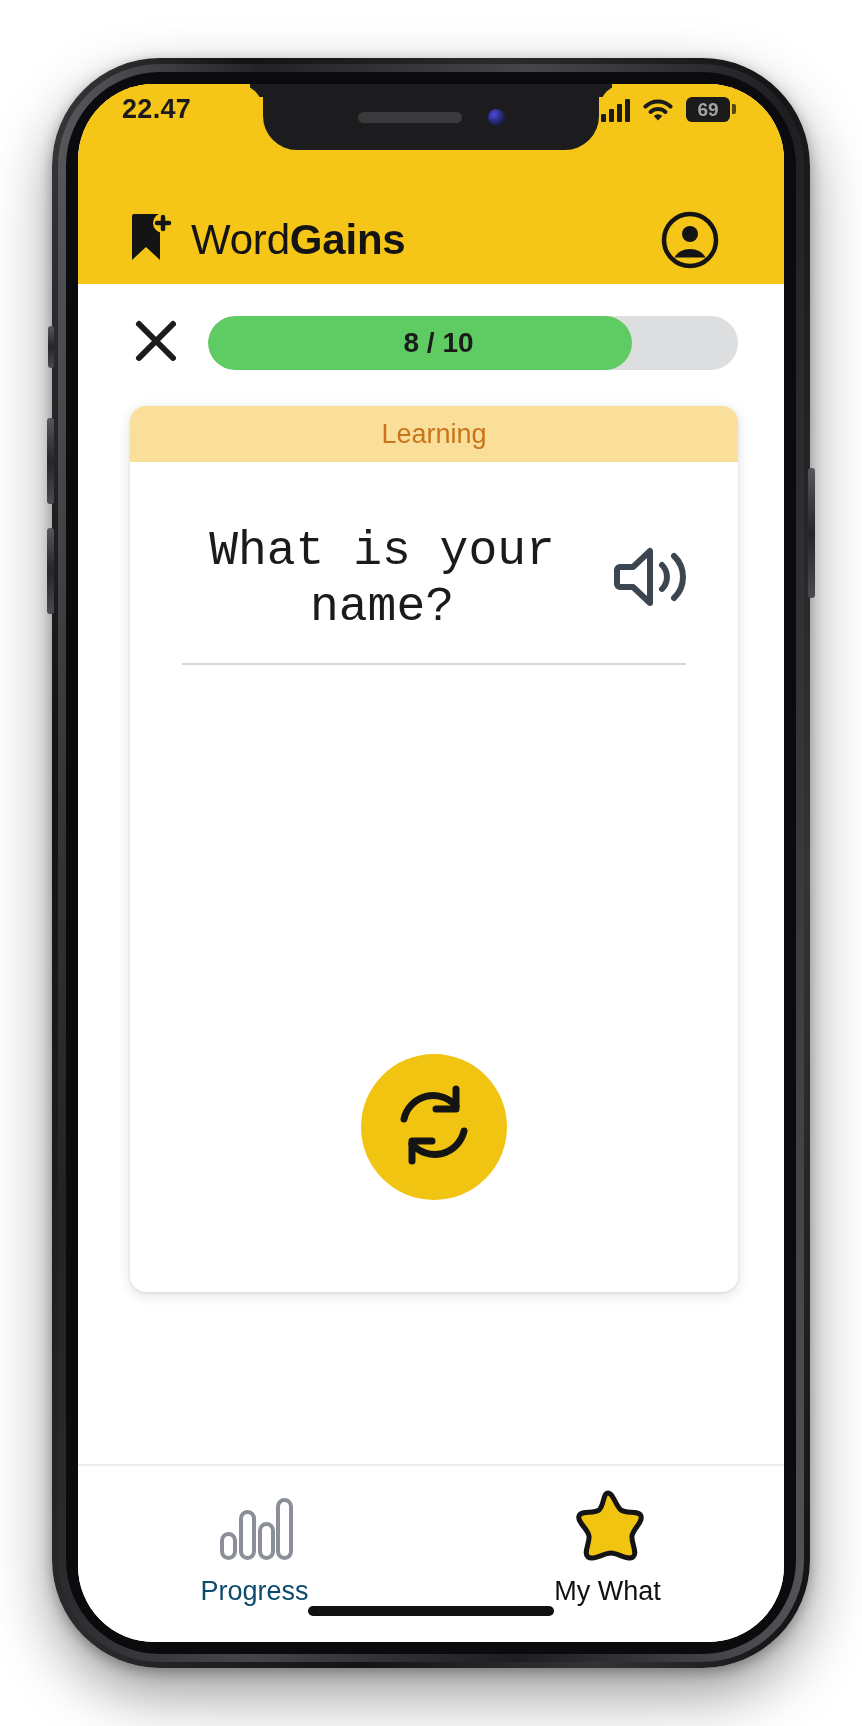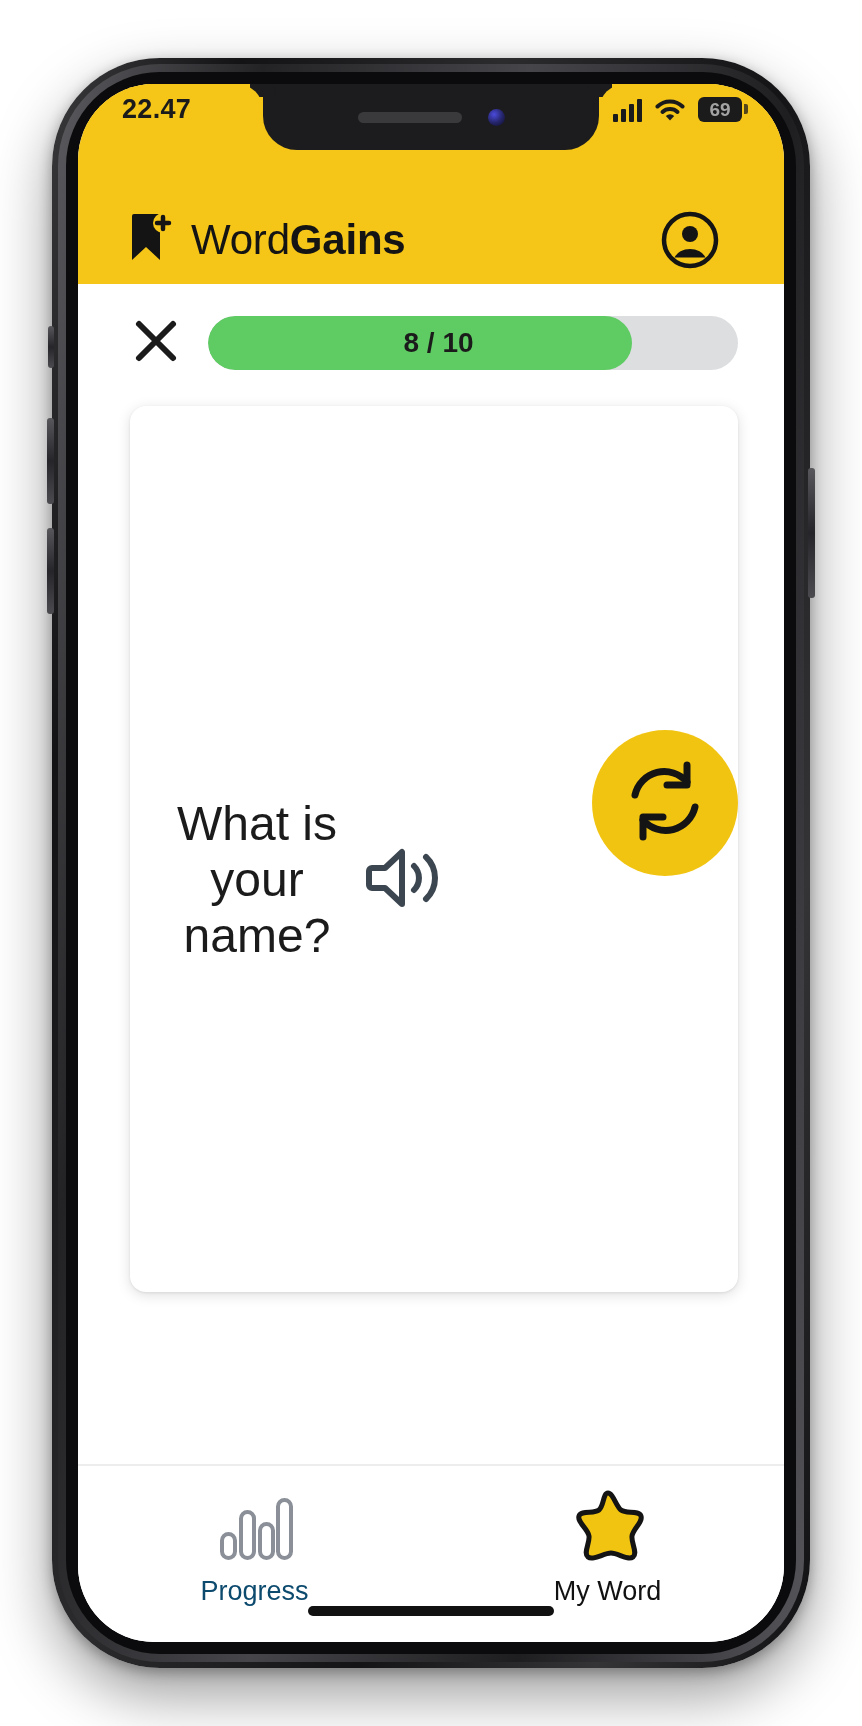--- a/index.html
+++ b/index.html
@@ -68,21 +68,21 @@
   .notch::before { left: -26px; border-top-right-radius: 26px; box-shadow: 13px -13px 0 0 #1c1c1e; }
   .notch::after  { right: -26px; border-top-left-radius: 26px; box-shadow: -13px -13px 0 0 #1c1c1e; }
   .speaker-slot { width: 104px; height: 11px; border-radius: 6px; background: #3a3a3c; }
   .front-cam {
     width: 17px; height: 17px; border-radius: 50%;
     background: radial-gradient(circle at 36% 32%, #4b4bdd 0%, #25256b 52%, #0e0e24 100%);
   }
 
   
   .statusbar {
-    position: absolute; top: 0; left: 0; right: 0; height: 50px;
+    position: absolute; top: 0; left: 0; right: 12px; height: 50px;
     background: #F5C518;
     display: flex; align-items: center; justify-content: space-between;
     padding: 0 36px 0 44px;
     z-index: 35;
   }
   .status-time { font-size: 27px; font-weight: 700; color: #1b1b1b; letter-spacing: .3px; }
   .status-right { display: flex; align-items: flex-end; gap: 13px; }
 
   .cell-bars { display: flex; align-items: flex-end; gap: 3px; height: 23px; }
   .cell-bars i { width: 5px; background: #1b1b1b; border-radius: 1px; display: block; }
@@ -160,21 +160,21 @@
     box-shadow: 0 3px 14px rgba(0,0,0,.13), 0 1px 3px rgba(0,0,0,.08);
     overflow: hidden;
     height: 886px;
     display: flex; flex-direction: column;
   }
   .card-status {
     height: 56px; background: #FADF9B;
     display: flex; align-items: center; justify-content: center;
     font-size: 27px; color: #C9741A; font-weight: 400;
   }
-  .card-body { flex: 1; position: relative; display: flex; flex-direction: row; }
+  .card-body { flex: 1; position: relative; display: flex; flex-direction: column; font-family: Liberation Mono, monospace; }
 
   .question-zone {
     padding: 62px 40px 0 40px;
     display: flex; align-items: center; justify-content: center; gap: 18px;
   }
   .question-text {
     font-size: 48px; line-height: 1.16; color: #1b1b1b;
     text-align: center; font-weight: 400;
     max-width: 420px;
   }
@@ -298,20 +298,21 @@
               </svg>
             </span>
           </div>
           <div class="progress-track">
             <div class="progress-fill" style="width: 80%;"></div>
             <div class="progress-label">8 / 10</div>
           </div>
         </div>
 
         <div class="card">
+          <div class="card-status">Learning</div>
           <div class="card-body">
             <div class="question-zone">
               <div class="question-text">What is your name?</div>
               <div class="speaker-btn">
                 <span>
                   <svg width="82" height="72" viewBox="0 0 82 72" aria-hidden="true">
                     <path d="M8 26 h13 L38 10 v52 L21 46 H8 a3 3 0 0 1 -3 -3 v-14 a3 3 0 0 1 3 -3 z" fill="none" stroke="#3C4650" stroke-width="6" stroke-linejoin="round" stroke-linecap="round"></path>
                     <path d="M50 24 a17 17 0 0 1 0 24" fill="none" stroke="#3C4650" stroke-width="6" stroke-linecap="round"></path>
                     <path d="M62 15 a29 29 0 0 1 0 42" fill="none" stroke="#3C4650" stroke-width="6" stroke-linecap="round"></path>
                   </svg>
@@ -350,20 +351,20 @@
           <span class="nav-label">Progress</span>
         </div>
 
 
         <div class="nav-item active">
           <span class="nav-icon">
             <svg width="84" height="78" viewBox="0 0 84 78" aria-hidden="true">
               <path d="M42 5 C47 5 50 18 55 22 C60 26 73 22 75 28 C77 34 67 41 66 48 C65 55 72 65 67 69 C62 73 52 65 45 65 C38 65 27 73 22 69 C17 65 24 55 23 48 C22 41 11 34 13 28 C15 22 28 26 33 22 C38 18 37 5 42 5 Z" fill="#F2C412" stroke="#141414" stroke-width="5" stroke-linejoin="round"></path>
             </svg>
           </span>
-          <span class="nav-label">My Word</span>
+          <span class="nav-label">My What</span>
         </div>
       </div>
 
       <div class="home-indicator"></div>
     </div>
   </div>
 </div>
 
 </body></html>

